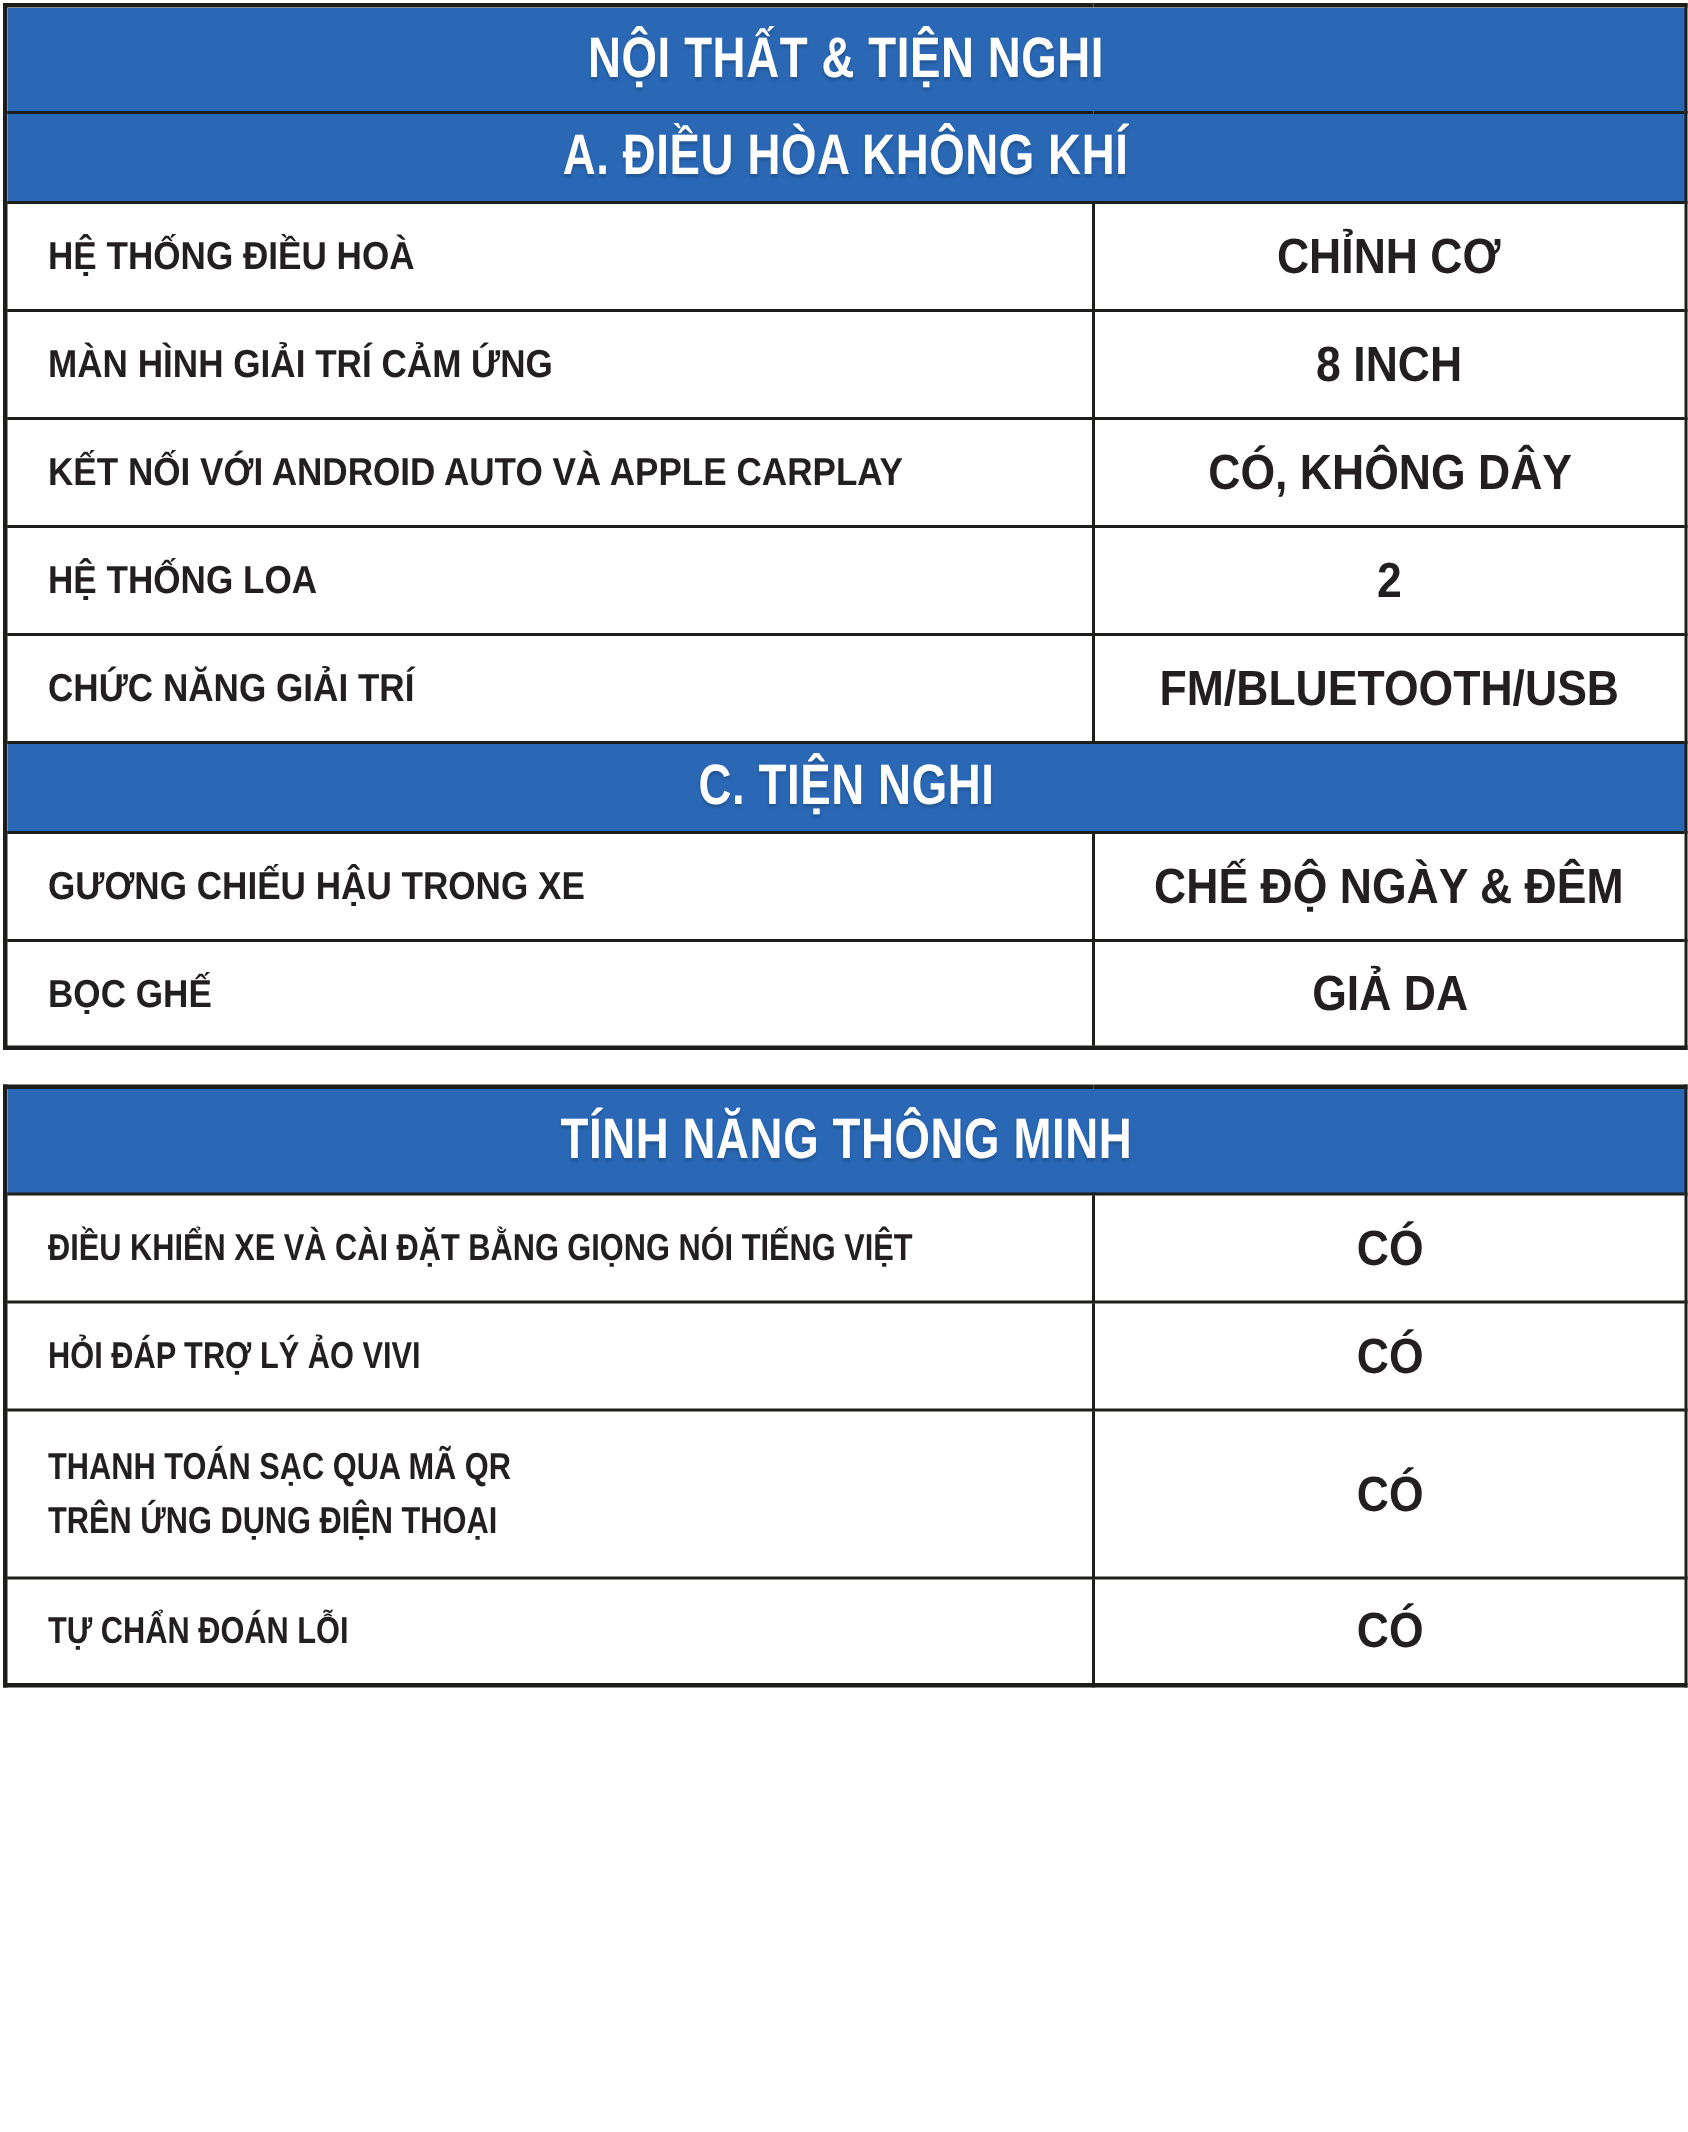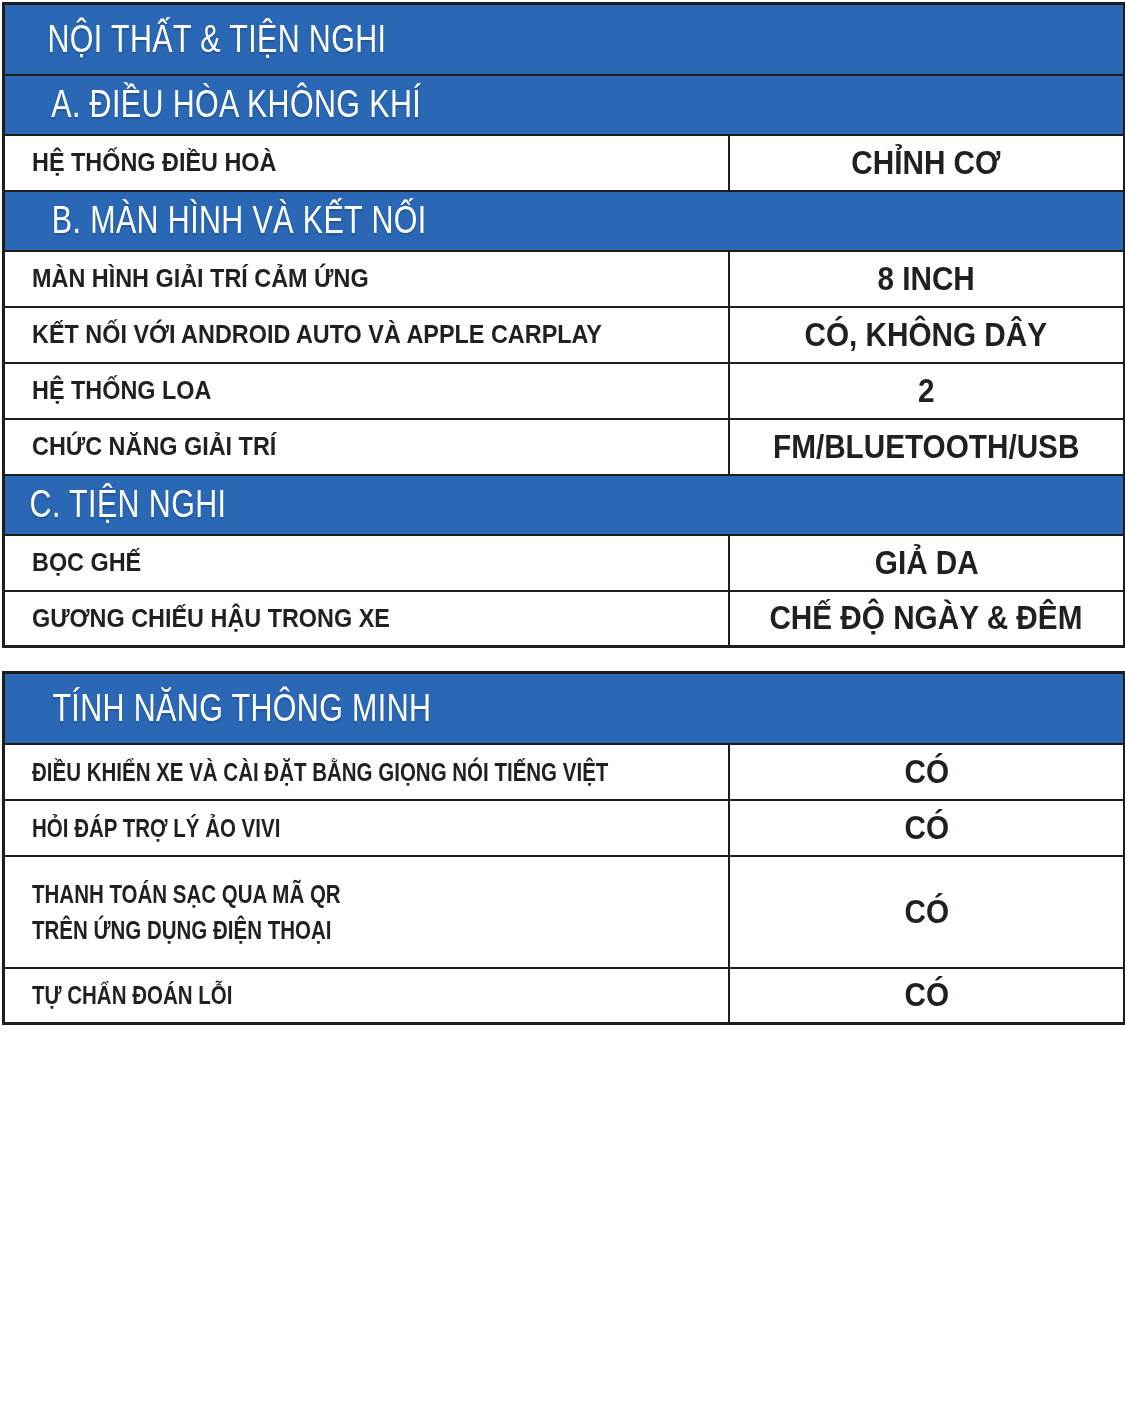--- a/index.html
+++ b/index.html
@@ -22,26 +22,27 @@
     border-collapse:collapse;
     table-layout:fixed;
     border:3px solid var(--border);
     background:var(--cell-bg);
   }
   col.c-label{width:725px;}
   col.c-value{width:396px;}
   td{border:2px solid var(--border);vertical-align:middle;overflow:hidden;}
   tr.title-row td{height:71px;}
   tr.section-row td{height:60px;}
-  tr.data-row td{height:56px;}
+  tr.data-row td{height:72px;}
   tr.data-row.tall td{height:112px;}
   td.head-cell{
     background:var(--header-bg);
     color:var(--header-text);
-    font-weight:normal;
+    text-align:center;
+    font-weight:bold;
     font-size:38px;
   }
   td.head-cell .squeeze{
     display:inline-block;
     transform:scaleX(0.8);
     transform-origin:center center;
     white-space:nowrap;
     letter-spacing:0.5px;
     text-shadow:0 2px 2px rgba(0,0,0,0.18);
   }
@@ -88,49 +89,46 @@
         <tr class="title-row">
           <td class="head-cell" colspan="2"><span class="squeeze">NỘI THẤT &amp; TIỆN NGHI</span></td>
         </tr>
         <tr class="section-row">
           <td class="head-cell" colspan="2"><span class="squeeze">A. ĐIỀU HÒA KHÔNG KHÍ</span></td>
         </tr>
         <tr class="data-row">
           <td class="label-cell"><span class="fit t1-label">HỆ THỐNG ĐIỀU HOÀ</span></td>
           <td class="value-cell"><span class="fit">CHỈNH CƠ</span></td>
         </tr>
-        <tr class="section-row">
-          <td class="head-cell" colspan="2"><span class="squeeze">B. MÀN HÌNH VÀ KẾT NỐI</span></td>
-        </tr>
         <tr class="data-row">
           <td class="label-cell"><span class="fit t1-label">MÀN HÌNH GIẢI TRÍ CẢM ỨNG</span></td>
           <td class="value-cell"><span class="fit">8 INCH</span></td>
         </tr>
         <tr class="data-row">
           <td class="label-cell"><span class="fit t1-label">KẾT NỐI VỚI ANDROID AUTO VÀ APPLE CARPLAY</span></td>
           <td class="value-cell"><span class="fit">CÓ, KHÔNG DÂY</span></td>
         </tr>
         <tr class="data-row">
           <td class="label-cell"><span class="fit t1-label">HỆ THỐNG LOA</span></td>
           <td class="value-cell"><span class="fit">2</span></td>
         </tr>
         <tr class="data-row">
           <td class="label-cell"><span class="fit t1-label">CHỨC NĂNG GIẢI TRÍ</span></td>
           <td class="value-cell"><span class="fit">FM/BLUETOOTH/USB</span></td>
         </tr>
         <tr class="section-row">
           <td class="head-cell" colspan="2"><span class="squeeze">C. TIỆN NGHI</span></td>
         </tr>
         <tr class="data-row">
+          <td class="label-cell"><span class="fit t1-label">GƯƠNG CHIẾU HẬU TRONG XE</span></td>
+          <td class="value-cell"><span class="fit">CHẾ ĐỘ NGÀY &amp; ĐÊM</span></td>
+        </tr>
+        <tr class="data-row">
           <td class="label-cell"><span class="fit t1-label">BỌC GHẾ</span></td>
           <td class="value-cell"><span class="fit">GIẢ DA</span></td>
-        </tr>
-        <tr class="data-row">
-          <td class="label-cell"><span class="fit t1-label">GƯƠNG CHIẾU HẬU TRONG XE</span></td>
-          <td class="value-cell"><span class="fit">CHẾ ĐỘ NGÀY &amp; ĐÊM</span></td>
         </tr>
       </tbody>
   </table>
   <div class="table-gap"></div>
   <table class="spec" id="t2">
     <colgroup>
         <col class="c-label">
         <col class="c-value">
       </colgroup>
     <tbody>

